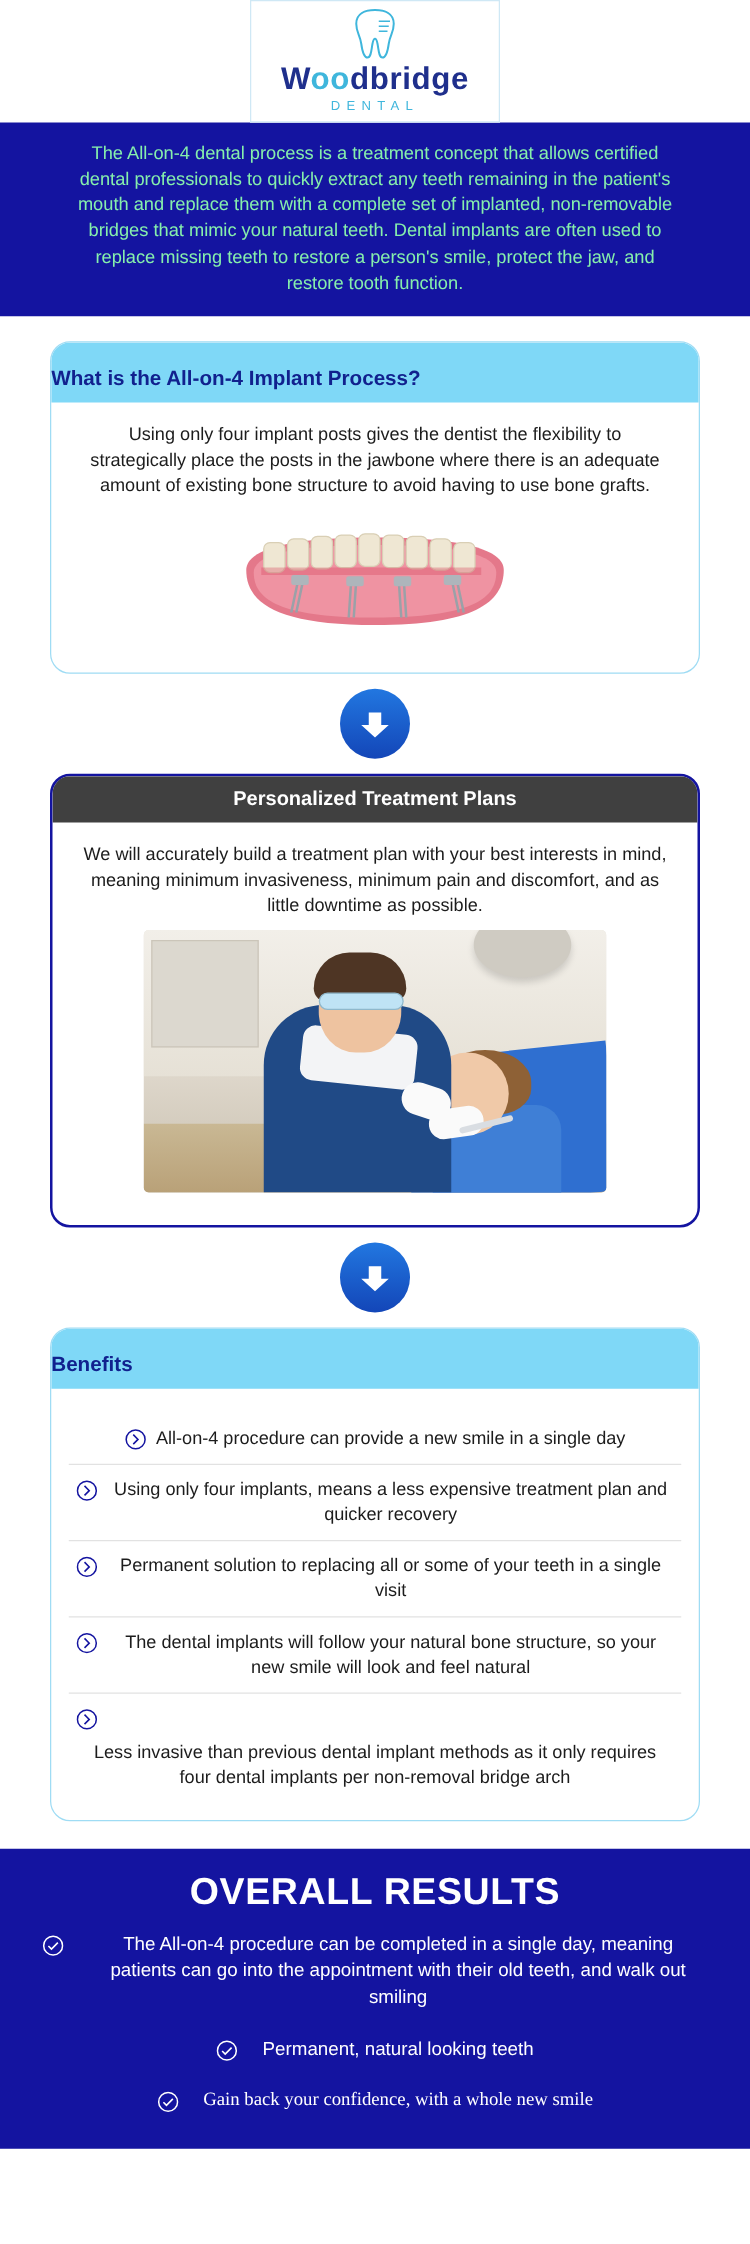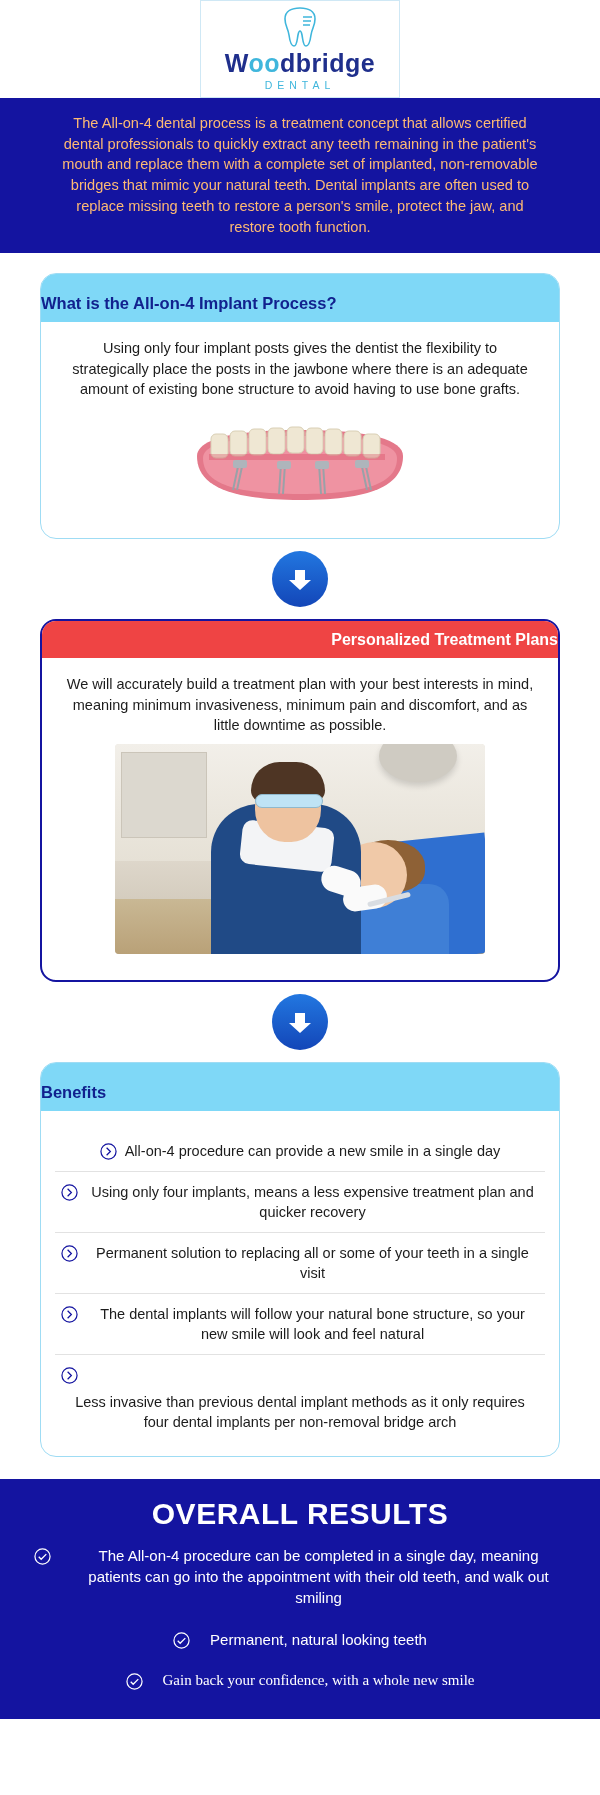--- a/index.html
+++ b/index.html
@@ -50,21 +50,21 @@
     font-size: 10.5px;
     letter-spacing: 5px;
     color: #3fb6dc;
     margin-top: 3px;
   }
 
   
   .intro-band {
     width: 600px;
     background: #1414a0;
-    color: #fdba74;
+    color: #86efac;
     padding: 15px 52px 16px 52px;
     text-align: center;
     font-size: 14.6px;
     line-height: 1.42;
   }
 
   
   .section-wrap {
     padding: 0 40px;
   }
@@ -80,23 +80,23 @@
     background: #7fd8f7;
     color: #11218e;
     font-size: 16.5px;
     font-weight: 700;
     padding: 20px 0 9px;
   }
   .card.dark {
     border: 2px solid #1414a0;
   }
   .card-head-dark {
-    background: #ef4444;
+    background: #404040;
     color: #ffffff;
-    text-align: right;
+    text-align: center;
     font-size: 16px;
     font-weight: 700;
     padding: 10px 0 9px;
   }
   .card-body {
     padding: 16px 22px 14px;
     text-align: center;
     font-size: 14.5px;
     line-height: 1.42;
     color: #1c1c1c;

